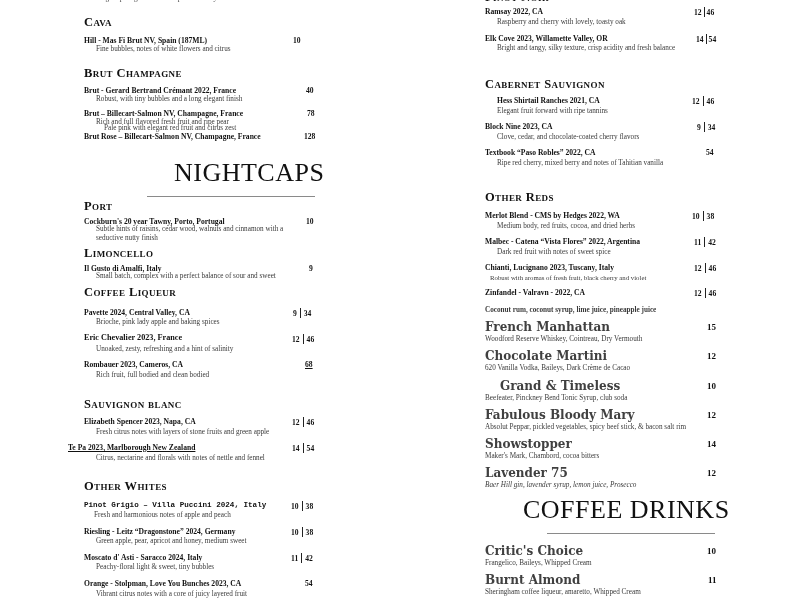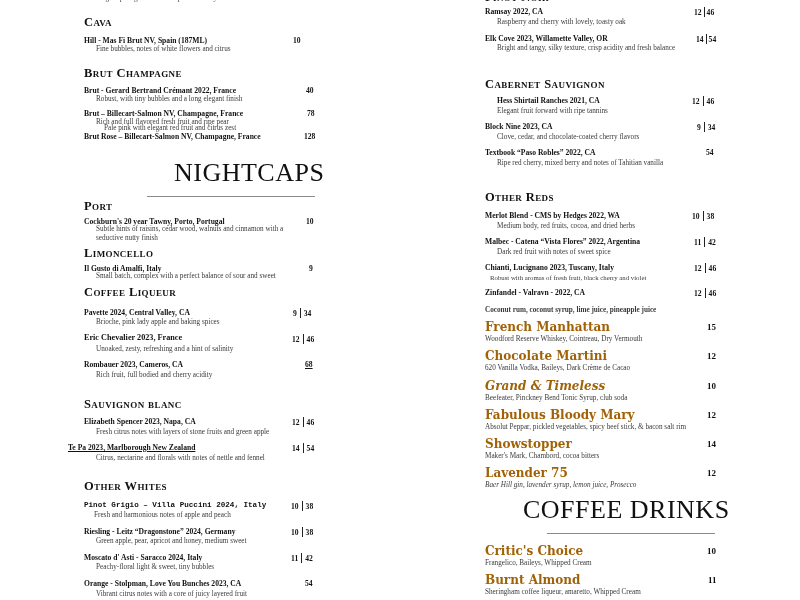--- a/index.html
+++ b/index.html
@@ -6,21 +6,21 @@
   body { width:800px; height:600px; background:#ffffff; position:relative; overflow:hidden;
          font-family:"Liberation Serif","DejaVu Serif",serif; color:#1a1a1a; }
   .abs { position:absolute; white-space:nowrap; }
   .sec { font-size:12.5px; font-weight:bold; font-variant:small-caps; letter-spacing:0.4px; color:#111; }
   .iname { font-size:7.6px; font-weight:bold; color:#111; }
   .idesc { font-size:7.2px; color:#3a3a3a; }
   .price { font-size:7.6px; font-weight:bold; color:#111; text-align:right; }
   .price .bar { display:inline-block; width:1px; height:10px; background:#222; vertical-align:-2px; margin:0 3px; }
   .big { font-size:26px; letter-spacing:0.5px; color:#111; font-weight:normal; }
   .rule { position:absolute; height:1px; background:#8a8a8a; }
-  .cname { font-size:12px; font-weight:bold; color:#a16207; font-family:"DejaVu Serif",serif; }
+  .cname { font-size:12px; font-weight:bold; color:#404040; font-family:"DejaVu Serif",serif; }
   .cdesc { font-size:7.2px; color:#3a3a3a; }
   .cprice { font-size:9px; font-weight:bold; color:#111; }
 </style>
 </head>
 <body>
 
 <div>
   <div class="abs idesc" style="left:96px;top:-6px;">Elegant perlage with fresh ripe strawberry aromas</div>
 
   <div class="abs sec" style="left:84px;top:15px;">Cava</div>
@@ -56,21 +56,21 @@
   <div class="abs sec" style="left:84px;top:285px;">Coffee Liqueur</div>
   <div class="abs iname" style="left:84px;top:308px;">Pavette 2024, Central Valley, CA</div>
   <div class="abs idesc" style="left:96px;top:318px;">Brioche, pink lady apple and baking spices</div>
   <div class="abs price" style="left:293px;top:308px;"><span>9</span><span class="bar"></span><span>34</span></div>
 
   <div class="abs iname" style="left:84px;top:333px;font-size:8.2px;">Eric Chevalier 2023, France</div>
   <div class="abs idesc" style="left:96px;top:345px;">Unoaked, zesty, refreshing and a hint of salinity</div>
   <div class="abs price" style="left:292px;top:334px;"><span>12</span><span class="bar"></span><span>46</span></div>
 
   <div class="abs iname" style="left:84px;top:360px;">Rombauer 2023, Cameros, CA</div>
-  <div class="abs idesc" style="left:96px;top:371px;">Rich fruit, full bodied and cherry acidity</div>
+  <div class="abs idesc" style="left:96px;top:371px;">Rich fruit, full bodied and clean bodied</div>
   <div class="abs price" style="left:305px;top:360px;text-decoration:underline;">68</div>
 
   <div class="abs sec" style="left:84px;top:397px;">Sauvignon blanc</div>
   <div class="abs iname" style="left:84px;top:417px;">Elizabeth Spencer 2023, Napa, CA</div>
   <div class="abs idesc" style="left:96px;top:428px;">Fresh citrus notes with layers of stone fruits and  green apple</div>
   <div class="abs price" style="left:292px;top:417px;"><span>12</span><span class="bar"></span><span>46</span></div>
   <div class="abs iname" style="left:68px;top:443px;text-decoration:underline;">Te Pa 2023, Marlborough New Zealand</div>
   <div class="abs idesc" style="left:96px;top:454px;">Citrus, nectarine and florals with notes of nettle and fennel</div>
   <div class="abs price" style="left:292px;top:443px;"><span>14</span><span class="bar"></span><span>54</span></div>
 
@@ -126,21 +126,21 @@
   <div class="abs cdesc" style="left:485px;top:306px;font-weight:bold;">Coconut rum, coconut syrup, lime juice, pineapple juice</div>
 
   <div class="abs cname" style="left:485px;top:320px;">French Manhattan</div>
   <div class="abs cdesc" style="left:485px;top:335px;">Woodford Reserve Whiskey, Cointreau, Dry Vermouth</div>
   <div class="abs cprice" style="left:707px;top:322px;">15</div>
 
   <div class="abs cname" style="left:485px;top:349px;">Chocolate  Martini</div>
   <div class="abs cdesc" style="left:485px;top:364px;">620 Vanilla Vodka, Baileys, Dark Crème de Cacao</div>
   <div class="abs cprice" style="left:707px;top:351px;">12</div>
 
-  <div class="abs cname" style="left:485px;top:379px;font-style:italic;">Grand &amp; Timeless</div>
+  <div class="abs cname" style="left:500px;top:379px;">Grand &amp; Timeless</div>
   <div class="abs cdesc" style="left:485px;top:394px;">Beefeater, Pinckney Bend Tonic Syrup, club soda</div>
   <div class="abs cprice" style="left:707px;top:381px;">10</div>
 
   <div class="abs cname" style="left:485px;top:408px;">Fabulous Bloody Mary</div>
   <div class="abs cdesc" style="left:485px;top:423px;">Absolut Peppar, pickled vegetables, spicy beef stick, &amp; bacon salt rim</div>
   <div class="abs cprice" style="left:707px;top:410px;">12</div>
 
   <div class="abs cname" style="left:485px;top:437px;">Showstopper</div>
   <div class="abs cdesc" style="left:485px;top:452px;">Maker's Mark, Chambord, cocoa bitters</div>
   <div class="abs cprice" style="left:707px;top:439px;">14</div>

